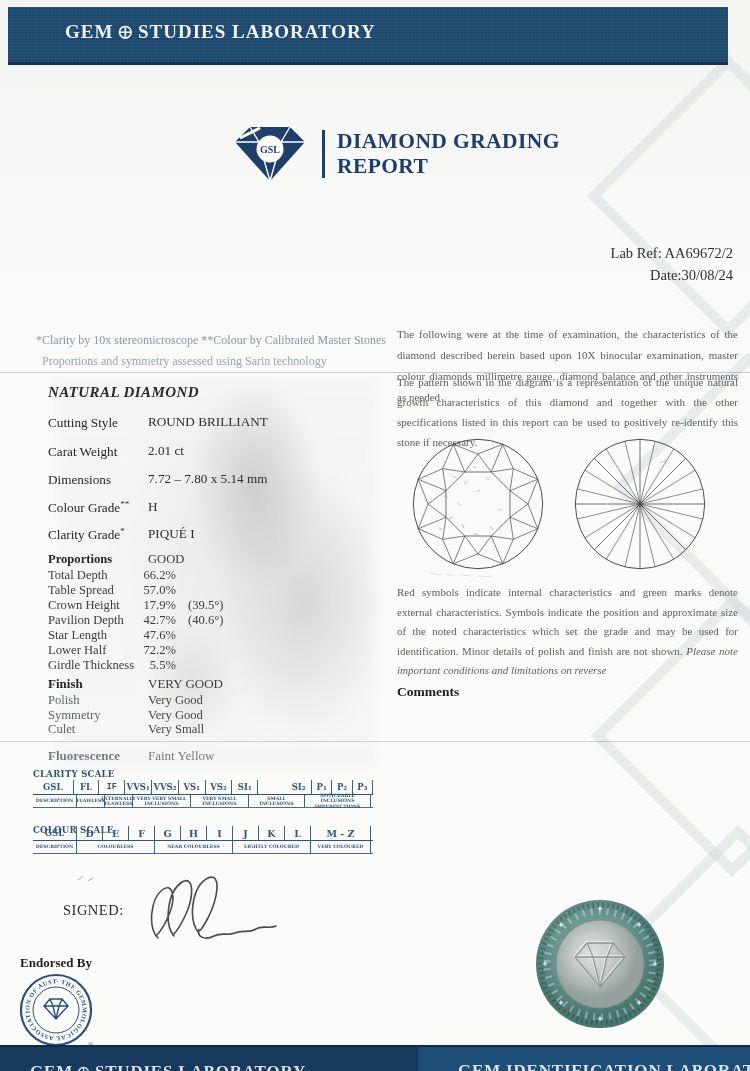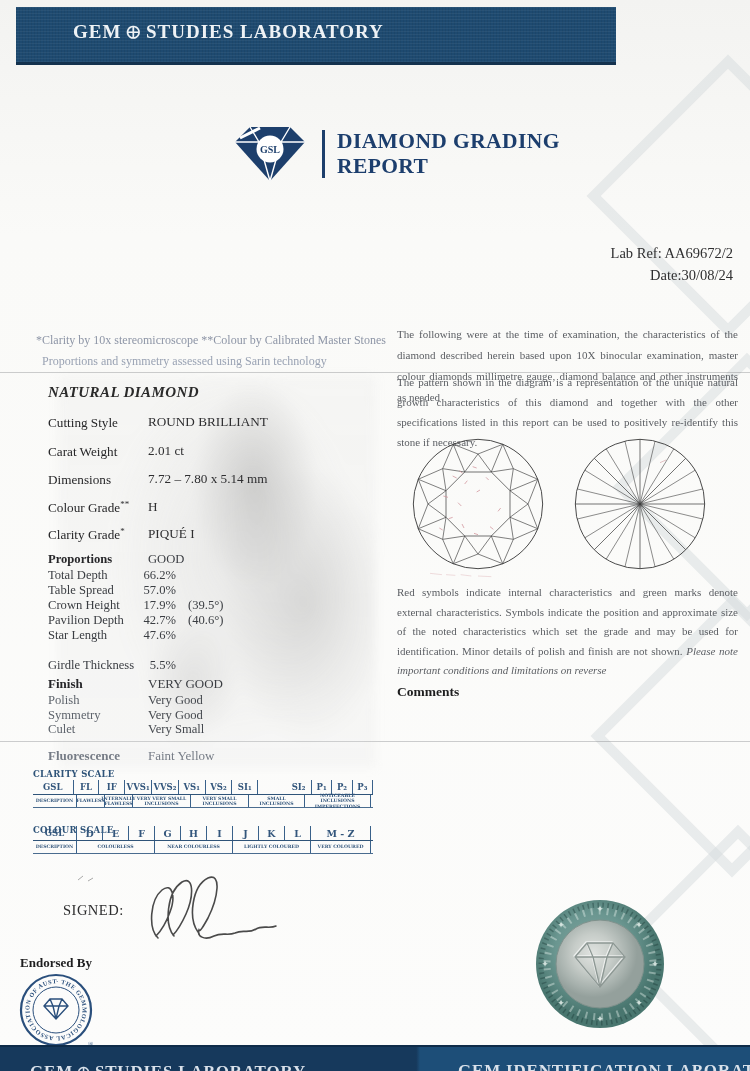--- a/index.html
+++ b/index.html
@@ -2,21 +2,21 @@
 <html><head>
 <meta charset="utf-8">
 <style>
   html,body{margin:0;padding:0;background:#e8e9ea;}
   .page{position:relative;width:750px;height:1071px;margin:0 auto;overflow:hidden;
         background:linear-gradient(180deg,#f3f3f1 0%,#fafaf8 22%,#fcfcfb 100%);
         font-family:"Liberation Serif","DejaVu Serif",serif;}
   
   .wm{position:absolute;border:10px solid rgba(214,219,221,.5);transform:rotate(45deg);}
   
-  .band-top{position:absolute;left:16px;top:7px;width:600px;height:55px;background:#1e4a70;
+  .band-top{position:absolute;left:8px;top:7px;width:720px;height:55px;background:#1e4a70;
     background-image:repeating-linear-gradient(0deg,rgba(255,255,255,.05) 0 1px,transparent 1px 3px),
                      repeating-linear-gradient(90deg,rgba(0,0,0,.06) 0 1px,transparent 1px 3px);
     border-bottom:3px solid #14324e;}
   .band-top .brand{position:absolute;left:57px;top:13px;font-size:19px;font-weight:bold;color:#eef2f5;letter-spacing:1px;}
   .globe{display:inline-block;font-weight:normal;font-size:21px;vertical-align:-1px;padding:0 3px;}
   
   .logo-wrap{position:absolute;left:228px;top:118px;height:72px;display:flex;align-items:center;}
   .logo-divider{width:3px;height:48px;background:#1d3f6c;margin:0 12px 0 10px;}
   .report-title{font-size:21.5px;font-weight:bold;color:#1c3e6d;line-height:1.18;letter-spacing:.4px;}
   
@@ -169,20 +169,25 @@
   <div class="prow" style="top:613px;">
     <span>Pavilion Depth</span>
     <span class="val">42.7%</span>
     <span class="extra">(40.6°)</span>
   </div>
   <div class="prow" style="top:628px;">
     <span>Star Length</span>
     <span class="val">47.6%</span>
     <span class="extra"></span>
   </div>
+  <div class="prow" style="top:643px;">
+    <span>Lower Half</span>
+    <span class="val">72.2%</span>
+    <span class="extra"></span>
+  </div>
   <div class="prow" style="top:658px;">
     <span>Girdle Thickness</span>
     <span class="val">5.5%</span>
     <span class="extra"></span>
   </div>
 
   <div class="prow" style="top:676px;font-size:13px;">
     <span class="bl">Finish</span>
     <span class="gval">VERY GOOD</span>
   </div>
@@ -202,21 +207,21 @@
   <div class="fluor" style="top:748px;">
     <span class="bl">Fluorescence</span>
     <span class="val">Faint Yellow</span>
   </div>
 
   <div class="scale-title" style="top:769px;">CLARITY SCALE</div>
   <div class="scale" style="top:780px;">
     <div class="srow srow1">
       <div class="scell g1 gsl-c" style="width:44px;">GSL</div>
       <div class="scell g1" style="width:28px;">FL</div>
-      <div class="scell g1" style="width:28px;">IF</div>
+      <div class="scell g1" style="width:28px;font-family:Liberation Mono, monospace;">IF</div>
       <div class="scell g1" style="width:29px;">VVS₁</div>
       <div class="scell g1" style="width:29px;">VVS₂</div>
       <div class="scell g1" style="width:29px;">VS₁</div>
       <div class="scell g1" style="width:29px;">VS₂</div>
       <div class="scell g1" style="width:28px;">SI₁</div>
       <div class="scell g1" style="width:28px;margin-left:28px;">SI₂</div>
       <div class="scell g1" style="width:22px;">P₁</div>
       <div class="scell g1" style="width:22px;">P₂</div>
       <div class="scell g1" style="width:22px;">P₃</div>
     </div>

